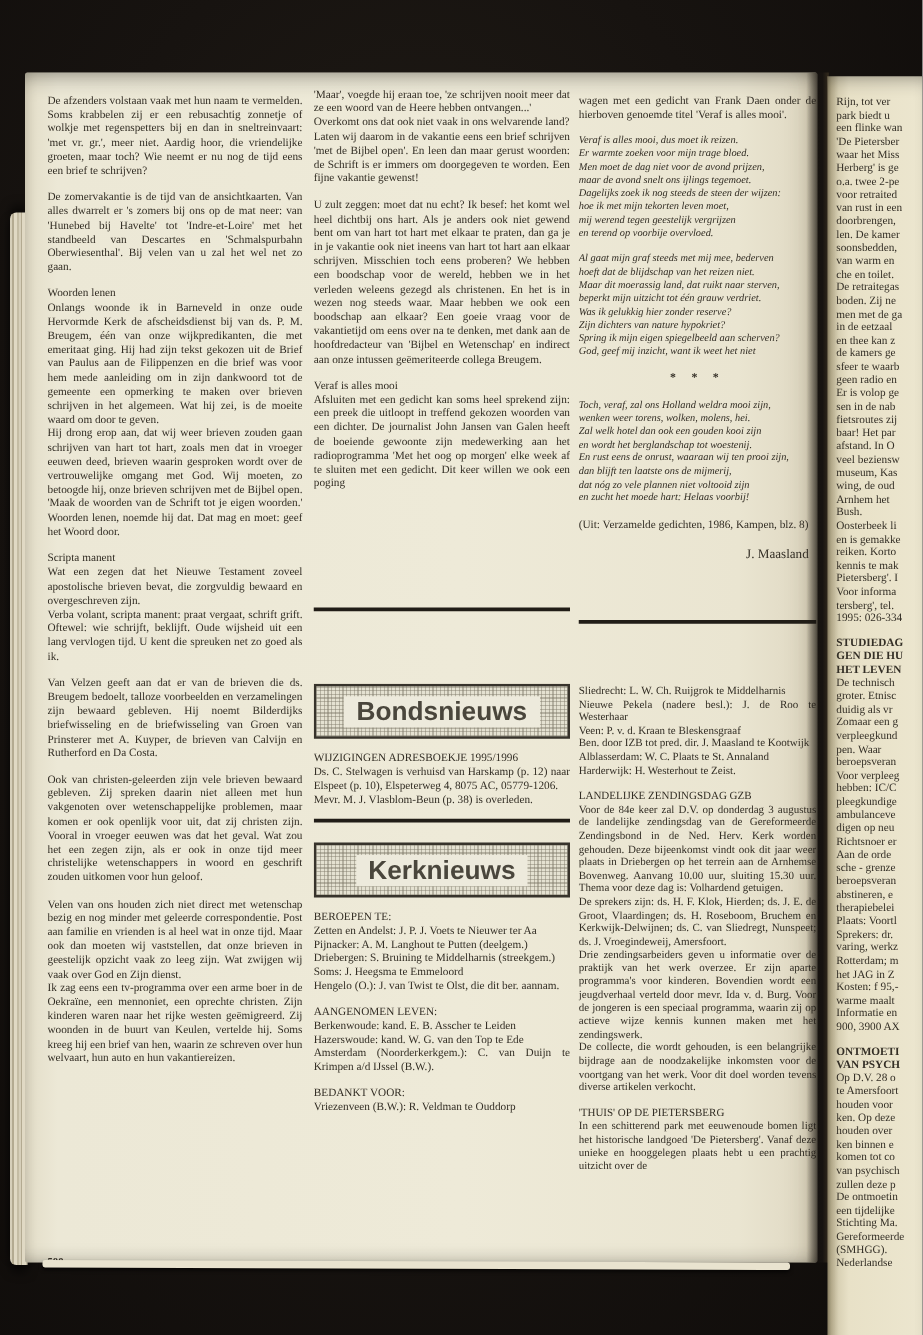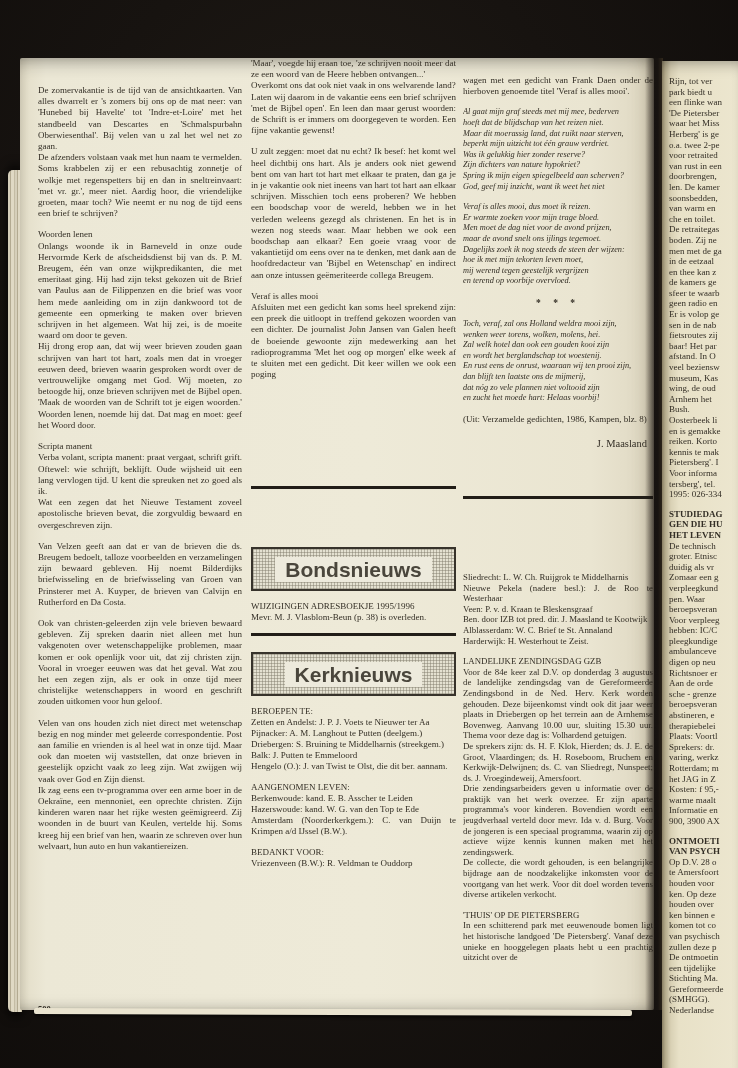--- a/index.html
+++ b/index.html
@@ -24,21 +24,21 @@
     background:linear-gradient(90deg,#8f8568 0,#b5ab8c 3px,#d9d1b5 9px,#e8e1c7 17px,#ece6cf 100%);
     box-shadow:inset 0 12px 16px -12px rgba(0,0,0,.45),inset 0 -12px 16px -12px rgba(0,0,0,.35);}
   .rp-text{position:absolute;left:7px;top:15px;width:120px;}
   .rp-line{font-family:"Liberation Serif",serif;font-size:9px;line-height:10.6px;color:#342f26;white-space:nowrap;text-align:left;}
   .rp-bold{font-weight:700;}
   .rp-gap{margin-top:9px;}
   
   .col{position:absolute;overflow:hidden;font-family:"Liberation Serif",serif;font-size:9px;line-height:11.2px;
        color:#332e25;text-align:justify;}
   .col.news{font-size:9px;line-height:11px;}
-  #col3b{font-size:8.8px;line-height:10.6px;margin-top:25px;}
+  #col3b{font-size:8.8px;line-height:10.6px;}
   .p{margin:0;}
   .sp{margin-top:10px;}
   .h{font-weight:400;}
   .rule{height:3px;background:#211d17;margin-top:10px;}
   .fixed-rule{position:absolute;height:3px;background:#211d17;}
   .banner{height:40px;border:2px solid #37332b;margin:16px 0 10px;display:flex;align-items:center;justify-content:center;
     background-color:#e4e1d1;
     background-image:repeating-linear-gradient(0deg,rgba(125,120,104,.45) 0,rgba(125,120,104,.45) 1px,transparent 1px,transparent 3px),
                      repeating-linear-gradient(90deg,rgba(125,120,104,.45) 0,rgba(125,120,104,.45) 1px,transparent 1px,transparent 3px);}
   .banner.first{margin-top:0;}
@@ -50,88 +50,89 @@
   .pageno{position:absolute;left:18px;top:946px;font-weight:700;font-size:8.5px;color:#332e25;}
 </style>
 </head>
 <body>
 
 <div class="stage">
   <div class="stack-left"></div>
 
   <div class="left-page">
     <div class="col" id="col1" style="left:18px;top:17px;width:204px;height:928px">
+        <p class="p">De afzenders volstaan vaak met hun naam te vermelden. Soms krabbelen zij er een rebusachtig zonnetje of wolkje met regenspetters bij en dan in sneltreinvaart: 'met vr. gr.', meer niet. Aardig hoor, die vriendelijke groeten, maar toch? Wie neemt er nu nog de tijd eens een brief te schrijven?</p>
         <p class="p sp">De zomervakantie is de tijd van de ansichtkaarten. Van alles dwarrelt er 's zomers bij ons op de mat neer: van 'Hunebed bij Havelte' tot 'Indre-et-Loire' met het standbeeld van Descartes en 'Schmalspurbahn Oberwiesenthal'. Bij velen van u zal het wel net zo gaan.</p>
-        <p class="p">De afzenders volstaan vaak met hun naam te vermelden. Soms krabbelen zij er een rebusachtig zonnetje of wolkje met regenspetters bij en dan in sneltreinvaart: 'met vr. gr.', meer niet. Aardig hoor, die vriendelijke groeten, maar toch? Wie neemt er nu nog de tijd eens een brief te schrijven?</p>
         <div class="h sp">Woorden lenen</div>
         <p class="p">Onlangs woonde ik in Barneveld in onze oude Hervormde Kerk de afscheidsdienst bij van ds. P. M. Breugem, één van onze wijkpredikanten, die met emeritaat ging. Hij had zijn tekst gekozen uit de Brief van Paulus aan de Filippenzen en die brief was voor hem mede aanleiding om in zijn dankwoord tot de gemeente een opmerking te maken over brieven schrijven in het algemeen. Wat hij zei, is de moeite waard om door te geven.</p>
         <p class="p">Hij drong erop aan, dat wij weer brieven zouden gaan schrijven van hart tot hart, zoals men dat in vroeger eeuwen deed, brieven waarin gesproken wordt over de vertrouwelijke omgang met God. Wij moeten, zo betoogde hij, onze brieven schrijven met de Bijbel open. 'Maak de woorden van de Schrift tot je eigen woorden.' Woorden lenen, noemde hij dat. Dat mag en moet: geef het Woord door.</p>
         <div class="h sp">Scripta manent</div>
+        <p class="p">Wat een zegen dat het Nieuwe Testament zoveel apostolische brieven bevat, die zorgvuldig bewaard en overgeschreven zijn.</p>
         <p class="p">Verba volant, scripta manent: praat vergaat, schrift grift. Oftewel: wie schrijft, beklijft. Oude wijsheid uit een lang vervlogen tijd. U kent die spreuken net zo goed als ik.</p>
-        <p class="p">Wat een zegen dat het Nieuwe Testament zoveel apostolische brieven bevat, die zorgvuldig bewaard en overgeschreven zijn.</p>
         <p class="p sp">Van Velzen geeft aan dat er van de brieven die ds. Breugem bedoelt, talloze voorbeelden en verzamelingen zijn bewaard gebleven. Hij noemt Bilderdijks briefwisseling en de briefwisseling van Groen van Prinsterer met A. Kuyper, de brieven van Calvijn en Rutherford en Da Costa.</p>
         <p class="p sp">Ook van christen-geleerden zijn vele brieven bewaard gebleven. Zij spreken daarin niet alleen met hun vakgenoten over wetenschappelijke problemen, maar komen er ook openlijk voor uit, dat zij christen zijn. Vooral in vroeger eeuwen was dat het geval. Wat zou het een zegen zijn, als er ook in onze tijd meer christelijke wetenschappers in woord en geschrift zouden uitkomen voor hun geloof.</p>
         <p class="p sp">Velen van ons houden zich niet direct met wetenschap bezig en nog minder met geleerde correspondentie. Post aan familie en vrienden is al heel wat in onze tijd. Maar ook dan moeten wij vaststellen, dat onze brieven in geestelijk opzicht vaak zo leeg zijn. Wat zwijgen wij vaak over God en Zijn dienst.</p>
         <p class="p">Ik zag eens een tv-programma over een arme boer in de Oekraïne, een mennoniet, een oprechte christen. Zijn kinderen waren naar het rijke westen geëmigreerd. Zij woonden in de buurt van Keulen, vertelde hij. Soms kreeg hij een brief van hen, waarin ze schreven over hun welvaart, hun auto en hun vakantiereizen.</p>
       </div>
 
-    <div class="col" id="col2a" style="left:231px;top:0;width:205px;height:405px">
+    <div class="col" id="col2a" style="left:231px;top:12px;width:205px;height:405px">
         <p class="p">'Maar', voegde hij eraan toe, 'ze schrijven nooit meer dat ze een woord van de Heere hebben ontvangen...'</p>
         <p class="p">Overkomt ons dat ook niet vaak in ons welvarende land?</p>
         <p class="p">Laten wij daarom in de vakantie eens een brief schrijven 'met de Bijbel open'. En leen dan maar gerust woorden: de Schrift is er immers om doorgegeven te worden. Een fijne vakantie gewenst!</p>
         <p class="p sp">U zult zeggen: moet dat nu echt? Ik besef: het komt wel heel dichtbij ons hart. Als je anders ook niet gewend bent om van hart tot hart met elkaar te praten, dan ga je in je vakantie ook niet ineens van hart tot hart aan elkaar schrijven. Misschien toch eens proberen? We hebben een boodschap voor de wereld, hebben we in het verleden weleens gezegd als christenen. En het is in wezen nog steeds waar. Maar hebben we ook een boodschap aan elkaar? Een goeie vraag voor de vakantietijd om eens over na te denken, met dank aan de hoofdredacteur van 'Bijbel en Wetenschap' en indirect aan onze intussen geëmeriteerde collega Breugem.</p>
         <div class="h sp">Veraf is alles mooi</div>
         <p class="p">Afsluiten met een gedicht kan soms heel sprekend zijn: een preek die uitloopt in treffend gekozen woorden van een dichter. De journalist John Jansen van Galen heeft de boeiende gewoonte zijn medewerking aan het radioprogramma 'Met het oog op morgen' elke week af te sluiten met een gedicht. Dit keer willen we ook een poging</p>
       </div>
     <div class="fixed-rule" style="left:231px;top:428px;width:205px"></div>
     <div class="col news" id="col2b" style="left:231px;top:489px;width:205px;height:452px">
         <div class="banner first">
           <span class="banner-text">Bondsnieuws</span>
         </div>
         <div class="h">WIJZIGINGEN ADRESBOEKJE 1995/1996</div>
+        <p class="p">Ds. C. Stelwagen is verhuisd van Harskamp (p. 12) naar Elspeet (p. 10), Elspeterweg 4, 8075 AC, 05779-1206.</p>
         <p class="p">Mevr. M. J. Vlasblom-Beun (p. 38) is overleden.</p>
         <div class="rule"></div>
         <div class="banner">
           <span class="banner-text">Kerknieuws</span>
         </div>
         <div class="h">BEROEPEN TE:</div>
         <p class="p">Zetten en Andelst: J. P. J. Voets te Nieuwer ter Aa</p>
         <p class="p">Pijnacker: A. M. Langhout te Putten (deelgem.)</p>
         <p class="p">Driebergen: S. Bruining te Middelharnis (streekgem.)</p>
-        <p class="p">Balk: J. Putten te Emmeloord</p>
+        <p class="p">Soms: J. Heegsma te Emmeloord</p>
         <p class="p">Hengelo (O.): J. van Twist te Olst, die dit ber. aannam.</p>
         <div class="h sp">AANGENOMEN LEVEN:</div>
         <p class="p">Berkenwoude: kand. E. B. Asscher te Leiden</p>
         <p class="p">Hazerswoude: kand. W. G. van den Top te Ede</p>
         <p class="p">Amsterdam (Noorderkerkgem.): C. van Duijn te Krimpen a/d IJssel (B.W.).</p>
         <div class="h sp">BEDANKT VOOR:</div>
         <p class="p">Vriezenveen (B.W.): R. Veldman te Ouddorp</p>
       </div>
 
     <div class="col" id="col3a" style="left:443px;top:17px;width:190px;height:416px">
         <p class="p">wagen met een gedicht van Frank Daen onder de hierboven genoemde titel 'Veraf is alles mooi'.</p>
+        <div class="poem sp">
+          <div class="poem-line">Veraf is alles mooi, dus moet ik reizen.</div>
+          <div class="poem-line">Er warmte zoeken voor mijn trage bloed.</div>
+          <div class="poem-line">Men moet de dag niet voor de avond prijzen,</div>
+          <div class="poem-line">maar de avond snelt ons ijlings tegemoet.</div>
+          <div class="poem-line">Dagelijks zoek ik nog steeds de steen der wijzen:</div>
+          <div class="poem-line">hoe ik met mijn tekorten leven moet,</div>
+          <div class="poem-line">mij werend tegen geestelijk vergrijzen</div>
+          <div class="poem-line">en terend op voorbije overvloed.</div>
+        </div>
         <div class="poem">
           <div class="poem-line">Al gaat mijn graf steeds met mij mee, bederven</div>
           <div class="poem-line">hoeft dat de blijdschap van het reizen niet.</div>
           <div class="poem-line">Maar dit moerassig land, dat ruikt naar sterven,</div>
           <div class="poem-line">beperkt mijn uitzicht tot één grauw verdriet.</div>
           <div class="poem-line">Was ik gelukkig hier zonder reserve?</div>
           <div class="poem-line">Zijn dichters van nature hypokriet?</div>
           <div class="poem-line">Spring ik mijn eigen spiegelbeeld aan scherven?</div>
           <div class="poem-line">God, geef mij inzicht, want ik weet het niet</div>
-        </div>
-        <div class="poem sp">
-          <div class="poem-line">Veraf is alles mooi, dus moet ik reizen.</div>
-          <div class="poem-line">Er warmte zoeken voor mijn trage bloed.</div>
-          <div class="poem-line">Men moet de dag niet voor de avond prijzen,</div>
-          <div class="poem-line">maar de avond snelt ons ijlings tegemoet.</div>
-          <div class="poem-line">Dagelijks zoek ik nog steeds de steen der wijzen:</div>
-          <div class="poem-line">hoe ik met mijn tekorten leven moet,</div>
-          <div class="poem-line">mij werend tegen geestelijk vergrijzen</div>
-          <div class="poem-line">en terend op voorbije overvloed.</div>
         </div>
         <div class="stars">* * *</div>
         <div class="poem">
           <div class="poem-line">Toch, veraf, zal ons Holland weldra mooi zijn,</div>
           <div class="poem-line">wenken weer torens, wolken, molens, hei.</div>
           <div class="poem-line">Zal welk hotel dan ook een gouden kooi zijn</div>
           <div class="poem-line">en wordt het berglandschap tot woestenij.</div>
           <div class="poem-line">En rust eens de onrust, waaraan wij ten prooi zijn,</div>
           <div class="poem-line">dan blijft ten laatste ons de mijmerij,</div>
           <div class="poem-line">dat nóg zo vele plannen niet voltooid zijn</div>
@@ -139,21 +140,21 @@
         </div>
         <p class="p sp">(Uit: Verzamelde gedichten, 1986, Kampen, blz. 8)</p>
         <div class="sig">J. Maasland</div>
       </div>
     <div class="fixed-rule" style="left:443px;top:438px;width:190px"></div>
     <div class="col news" id="col3b" style="left:443px;top:489px;width:190px;height:456px">
         <p class="p">Sliedrecht: L. W. Ch. Ruijgrok te Middelharnis</p>
         <p class="p">Nieuwe Pekela (nadere besl.): J. de Roo te Westerhaar</p>
         <p class="p">Veen: P. v. d. Kraan te Bleskensgraaf</p>
         <p class="p">Ben. door IZB tot pred. dir. J. Maasland te Kootwijk</p>
-        <p class="p">Alblasserdam: W. C. Brief te St. Annaland</p>
+        <p class="p">Alblasserdam: W. C. Plaats te St. Annaland</p>
         <p class="p">Harderwijk: H. Westerhout te Zeist.</p>
         <div class="h sp">LANDELIJKE ZENDINGSDAG GZB</div>
         <p class="p">Voor de 84e keer zal D.V. op donderdag 3 augustus de landelijke zendingsdag van de Gereformeerde Zendingsbond in de Ned. Herv. Kerk worden gehouden. Deze bijeenkomst vindt ook dit jaar weer plaats in Driebergen op het terrein aan de Arnhemse Bovenweg. Aanvang 10.00 uur, sluiting 15.30 uur. Thema voor deze dag is: Volhardend getuigen.</p>
         <p class="p">De sprekers zijn: ds. H. F. Klok, Hierden; ds. J. E. de Groot, Vlaardingen; ds. H. Roseboom, Bruchem en Kerkwijk-Delwijnen; ds. C. van Sliedregt, Nunspeet; ds. J. Vroegindeweij, Amersfoort.</p>
         <p class="p">Drie zendingsarbeiders geven u informatie over de praktijk van het werk overzee. Er zijn aparte programma's voor kinderen. Bovendien wordt een jeugdverhaal verteld door mevr. Ida v. d. Burg. Voor de jongeren is een speciaal programma, waarin zij op actieve wijze kennis kunnen maken met het zendingswerk.</p>
         <p class="p">De collecte, die wordt gehouden, is een belangrijke bijdrage aan de noodzakelijke inkomsten voor de voortgang van het werk. Voor dit doel worden tevens diverse artikelen verkocht.</p>
         <div class="h sp">'THUIS' OP DE PIETERSBERG</div>
         <p class="p">In een schitterend park met eeuwenoude bomen ligt het historische landgoed 'De Pietersberg'. Vanaf deze unieke en hooggelegen plaats hebt u een prachtig uitzicht over de</p>
       </div>
 

